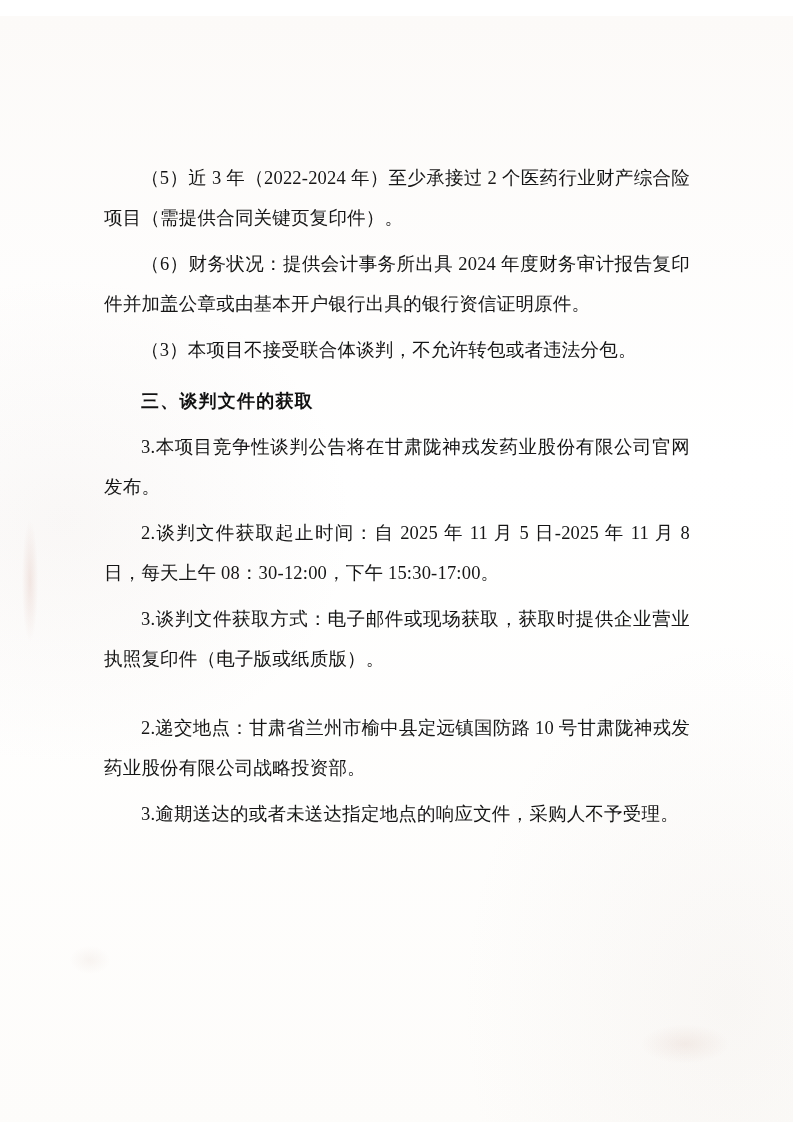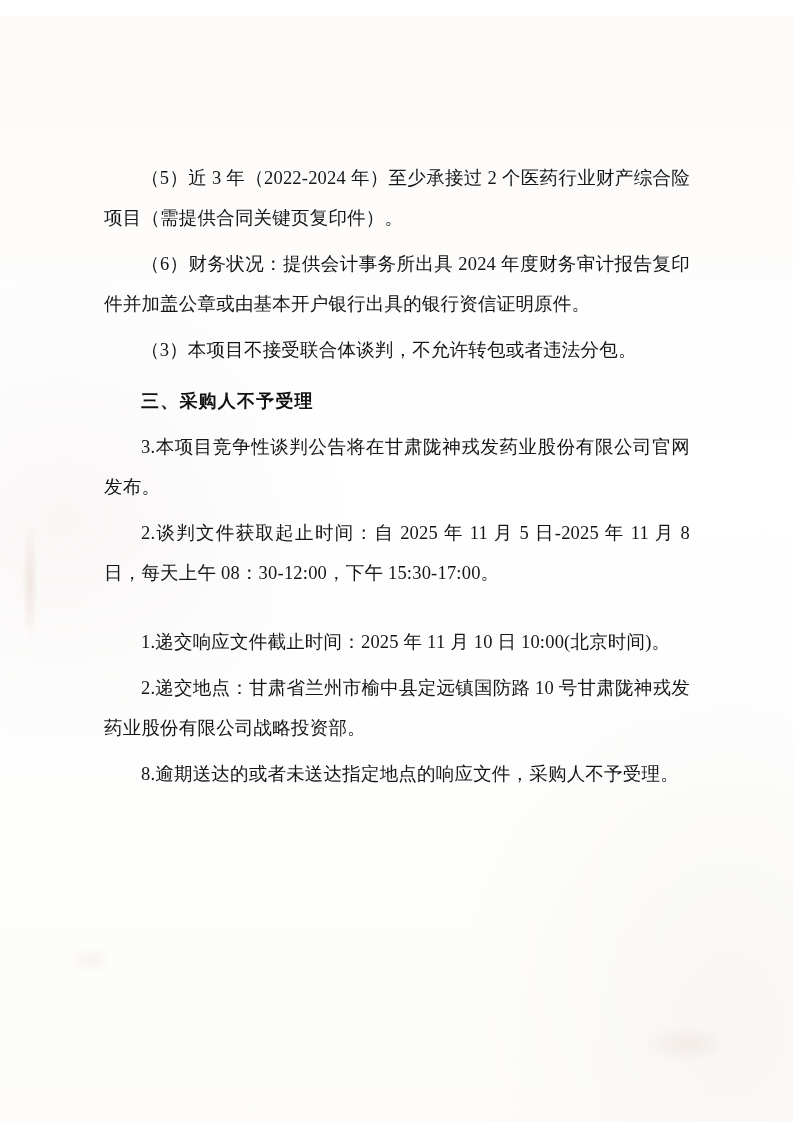--- a/index.html
+++ b/index.html
@@ -87,30 +87,30 @@
   <div class="smudge s3"></div>
 
   <div class="content">
 
     <p class="indent">（5）近 3 年（2022-2024 年）至少承接过 2 个医药行业财产综合险项目（需提供合同关键页复印件）。</p>
     <div class="gap-sm"></div>
     <p class="indent">（6）财务状况：提供会计事务所出具 2024 年度财务审计报告复印件并加盖公章或由基本开户银行出具的银行资信证明原件。</p>
     <div class="gap-sm"></div>
     <p class="indent">（3）本项目不接受联合体谈判，不允许转包或者违法分包。</p>
     <div class="gap-md"></div>
-    <p class="heading">三、采购人不予受理</p>
+    <p class="heading">三、谈判文件的获取</p>
     <div class="gap-sm"></div>
     <p class="indent">3.本项目竞争性谈判公告将在甘肃陇神戎发药业股份有限公司官网发布。</p>
     <div class="gap-sm"></div>
     <p class="indent">2.谈判文件获取起止时间：自 2025 年 11 月 5 日-2025 年 11 月 8 日，每天上午 08：30-12:00，下午 15:30-17:00。</p>
     <div class="gap-sm"></div>
+    <p class="indent">3.谈判文件获取方式：电子邮件或现场获取，获取时提供企业营业执照复印件（电子版或纸质版）。</p>
     <div class="gap-sm"></div>
     <div class="gap-md"></div>
     <div class="gap-sm"></div>
-    <p class="indent">1.递交响应文件截止时间：2025 年 11 月 10 日 10:00(北京时间)。</p>
     <div class="gap-sm"></div>
     <p class="indent">2.递交地点：甘肃省兰州市榆中县定远镇国防路 10 号甘肃陇神戎发药业股份有限公司战略投资部。</p>
     <div class="gap-sm"></div>
-    <p class="indent">8.逾期送达的或者未送达指定地点的响应文件，采购人不予受理。</p>
+    <p class="indent">3.逾期送达的或者未送达指定地点的响应文件，采购人不予受理。</p>
     <div class="gap-sm"></div>
 
   </div>
 </div>
 
 </body></html>

